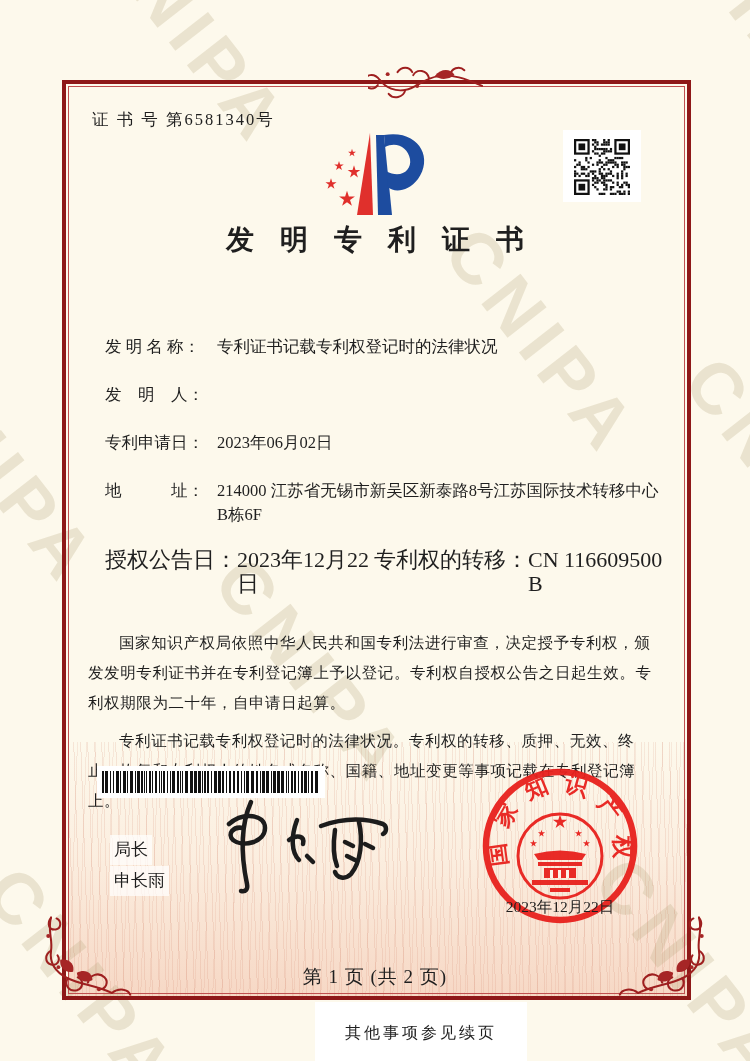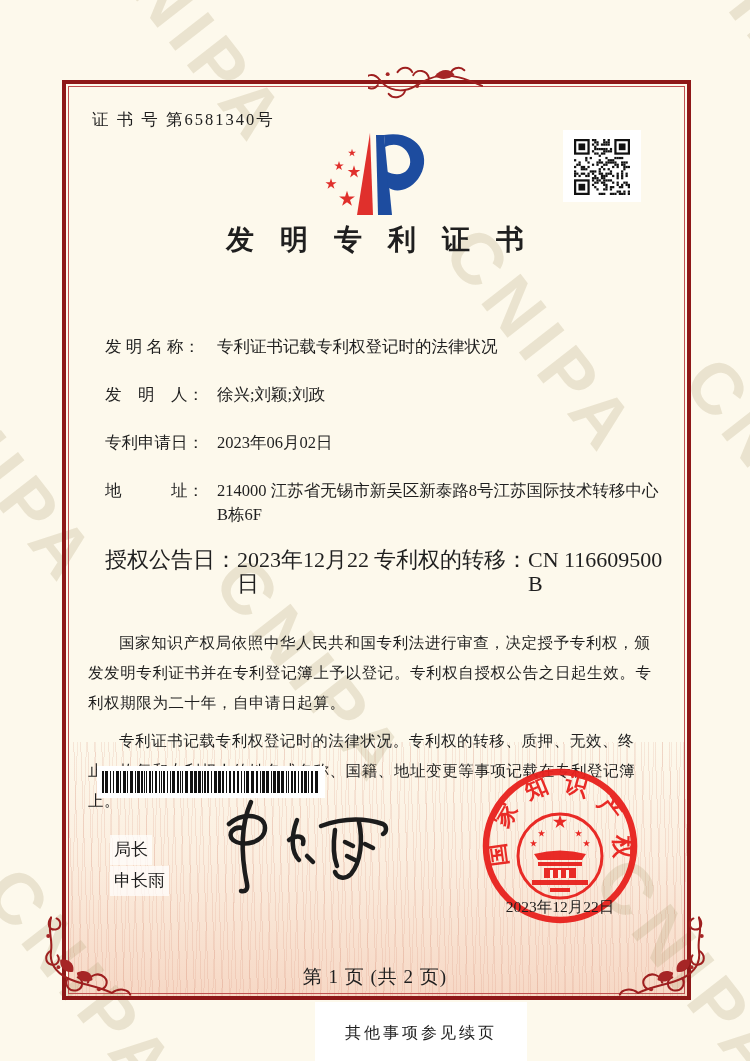--- a/index.html
+++ b/index.html
@@ -319,21 +319,20 @@
 
 <div class="abs title">发明专利证书</div>
 
 <div class="abs fields">
   <div class="frow">
     <span class="flabel">发 明 名 称：</span>
     <span class="fvalue">专利证书记载专利权登记时的法律状况</span>
   </div>
   <div class="frow">
     <span class="flabel">发　明　人：</span>
-    <span class="fvalue">徐兴;刘颖;刘政</span>
   </div>
   <div class="frow">
     <span class="flabel">专利申请日：</span>
     <span class="fvalue">2023年06月02日</span>
   </div>
   <div class="frow">
     <span class="flabel">地　　　址：</span>
     <span class="fvalue">214000 江苏省无锡市新吴区新泰路8号江苏国际技术转移中心B栋6F</span>
   </div>
   <div class="grantrow">

